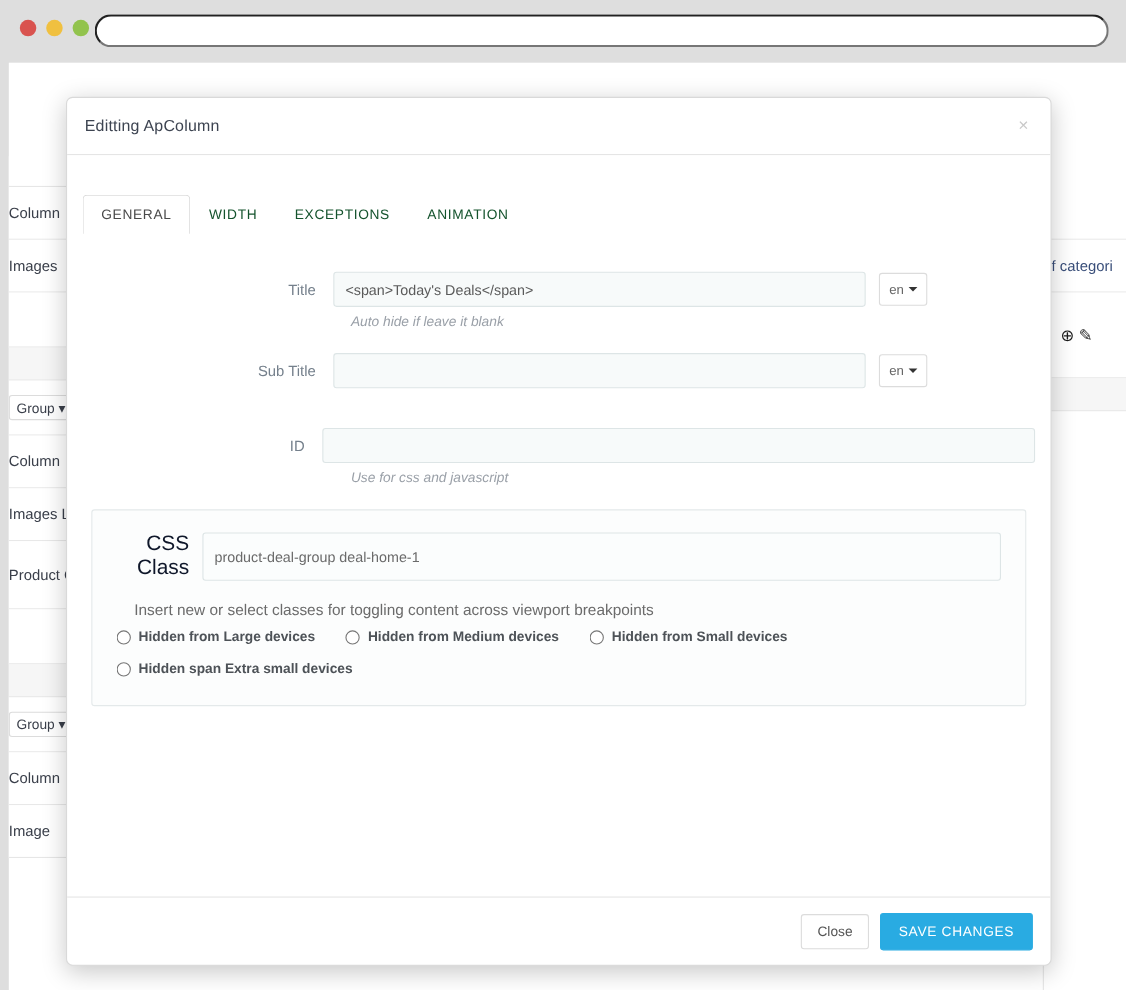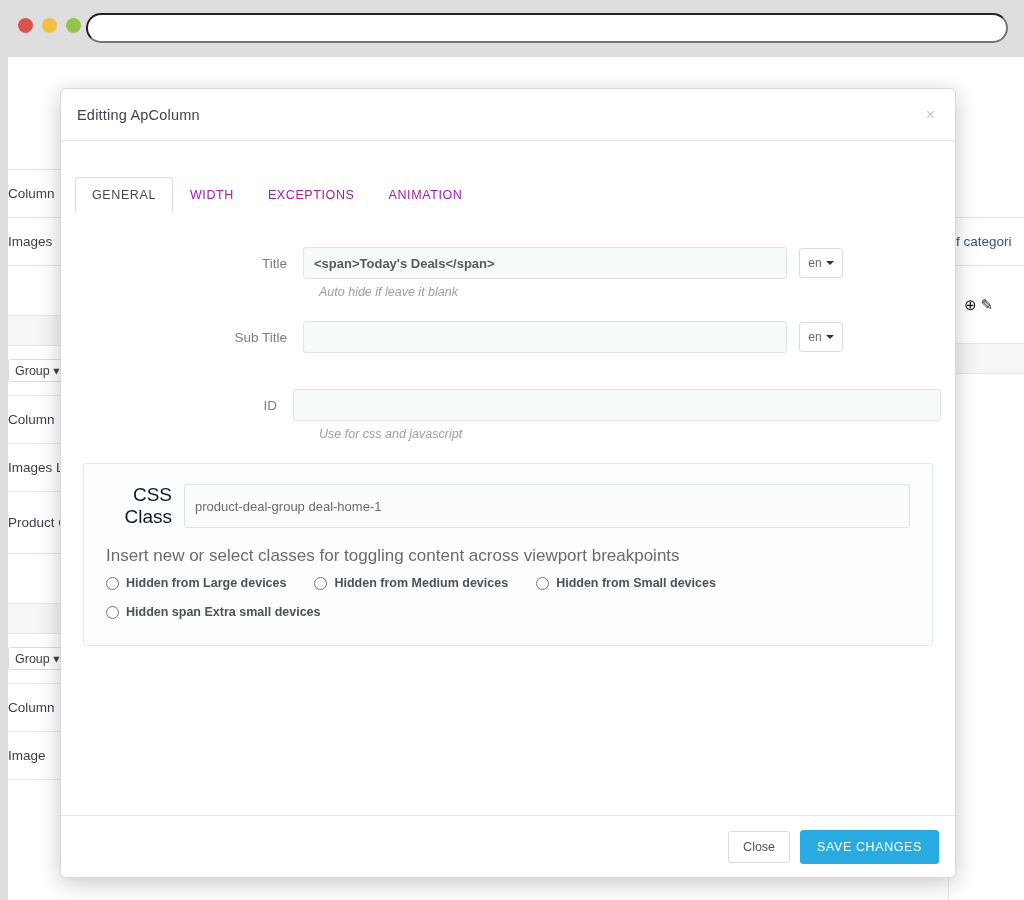--- a/index.html
+++ b/index.html
@@ -132,21 +132,21 @@
   }
   .tabs::after {
     content: ""; position: absolute;
     left: 0; right: 0; bottom: 0;
     height: 1px; background: transparent;
   }
   .tab {
     font-size: 12.5px;
     letter-spacing: .6px;
     padding: 10px 16px;
-    color: #a21caf;
+    color: #14532d;
     cursor: pointer;
     text-transform: uppercase;
     border: 1px solid transparent;
     border-radius: 4px 4px 0 0;
     background: transparent;
     font-family: "Liberation Sans", sans-serif;
   }
   .tab.active {
     color: #4a4a4a;
     background: #fff;
@@ -172,21 +172,20 @@
     width: 484px;
     height: 32px;
     background: #f7fafa;
     border: 1px solid #dde5e6;
     border-radius: 3px;
     padding: 0 10px;
     font-size: 13px;
     color: #5a5a5a;
     font-family: "Liberation Sans", sans-serif;
     outline: none;
-    font-weight: bold;
   }
   .form-control.wide { width: 648px; }
   .lang-btn {
     margin-left: 12px;
     width: 44px; height: 30px;
     border: 1px solid #dcdcdc;
     border-radius: 3px;
     background: #fff;
     font-size: 12px;
     color: #666;
@@ -230,22 +229,22 @@
     background: #fbfdfd;
     border: 1px solid #dde5e6;
     border-radius: 3px;
     padding: 0 10px;
     font-size: 13px;
     color: #6a6a6a;
     font-family: "Liberation Sans", sans-serif;
     outline: none;
   }
   .panel-hint {
-    margin: 18px 0 10px 0;
-    font-size: 17px;
+    margin: 18px 0 10px 16px;
+    font-size: 14px;
     color: #6b6b6b;
   }
   .radio-grid {
     display: flex; flex-wrap: wrap;
     row-gap: 15px;
   }
   .radio-opt {
     display: flex; align-items: center;
     margin-right: 28px;
     cursor: pointer;

